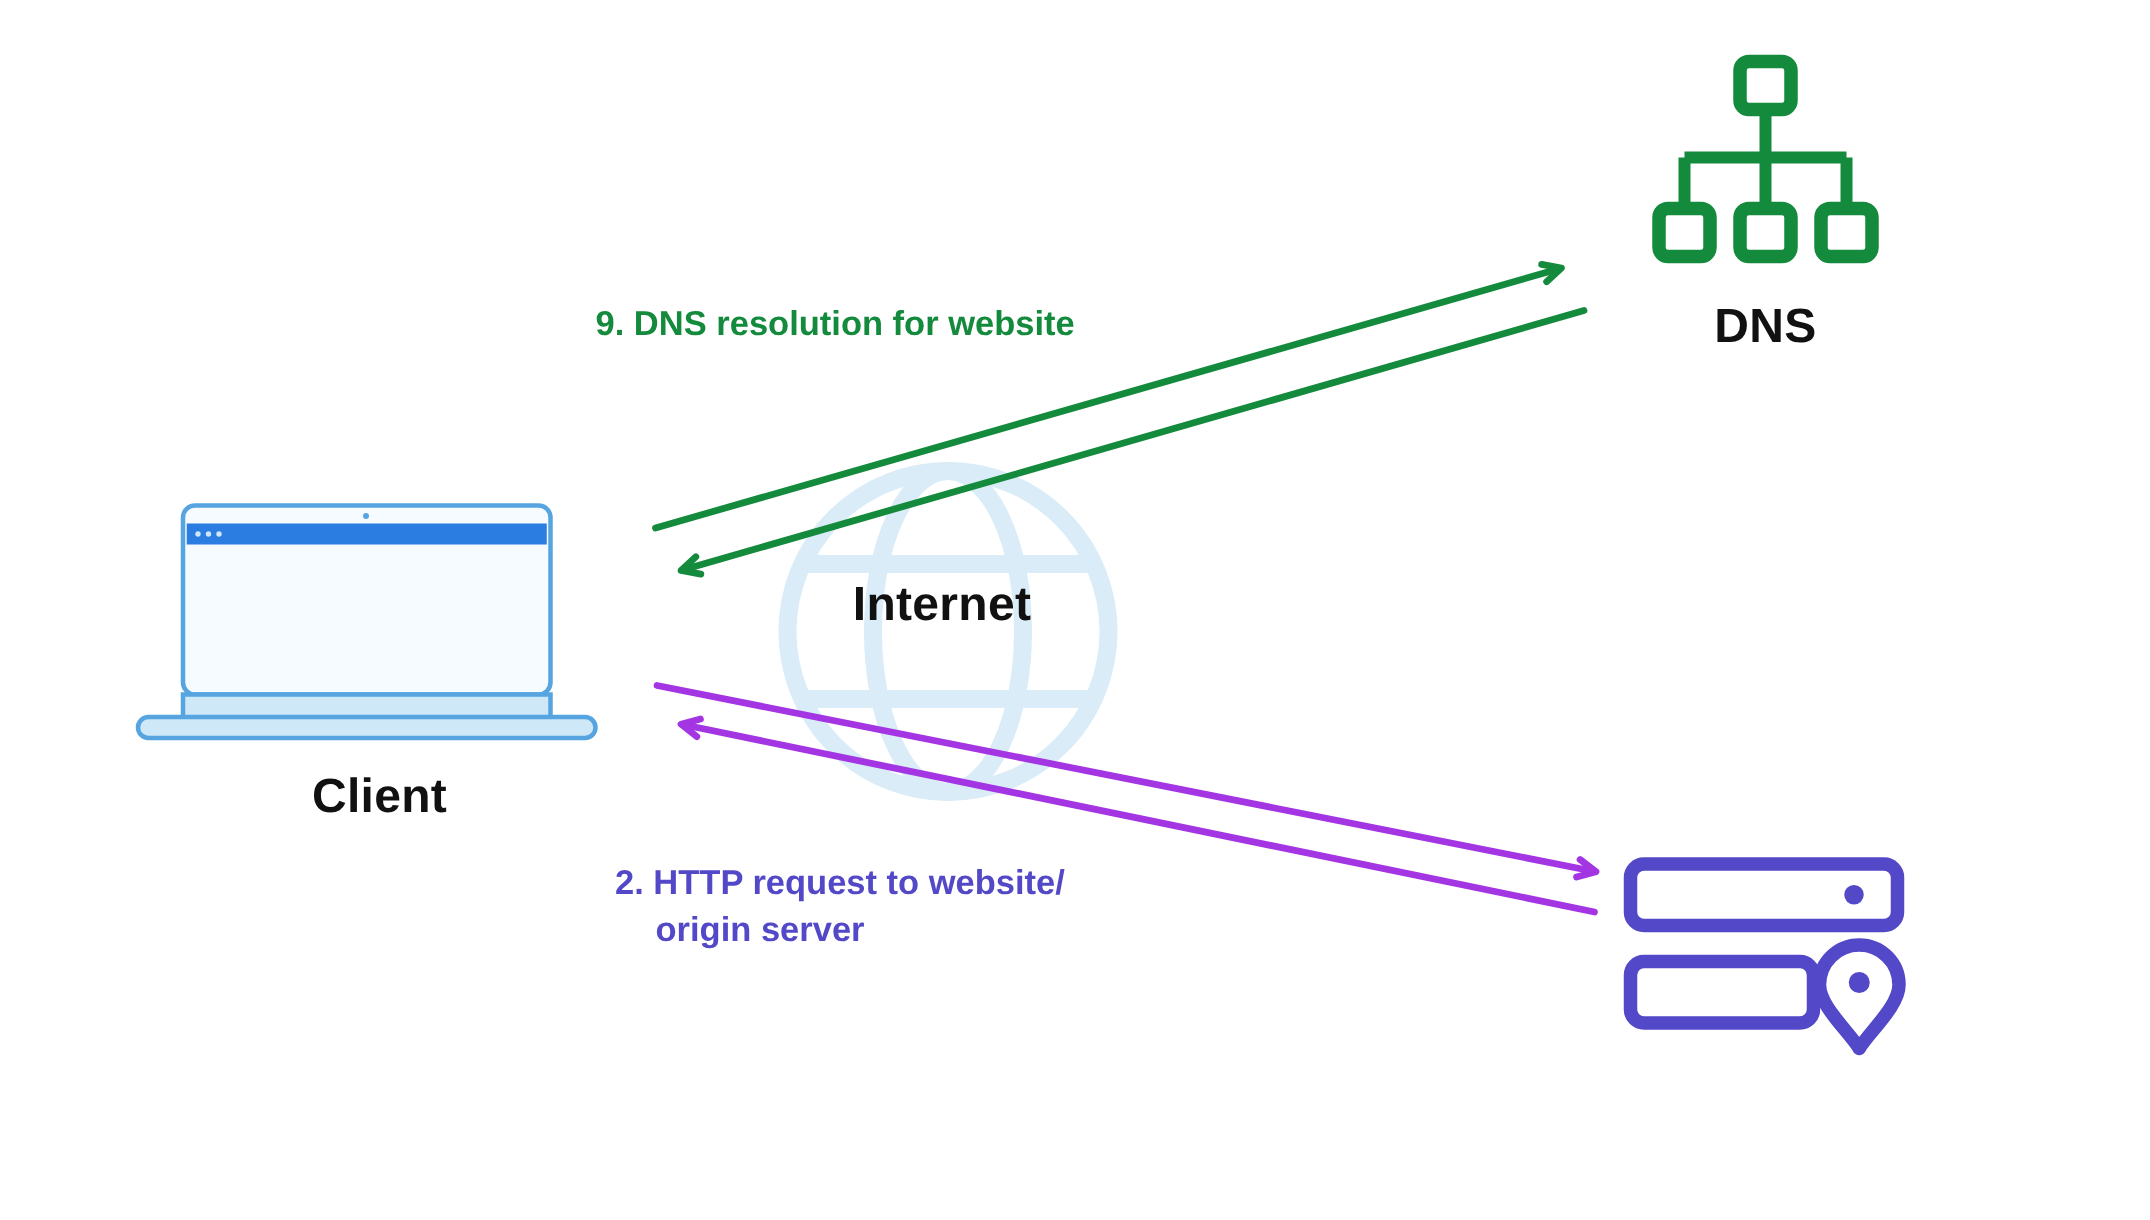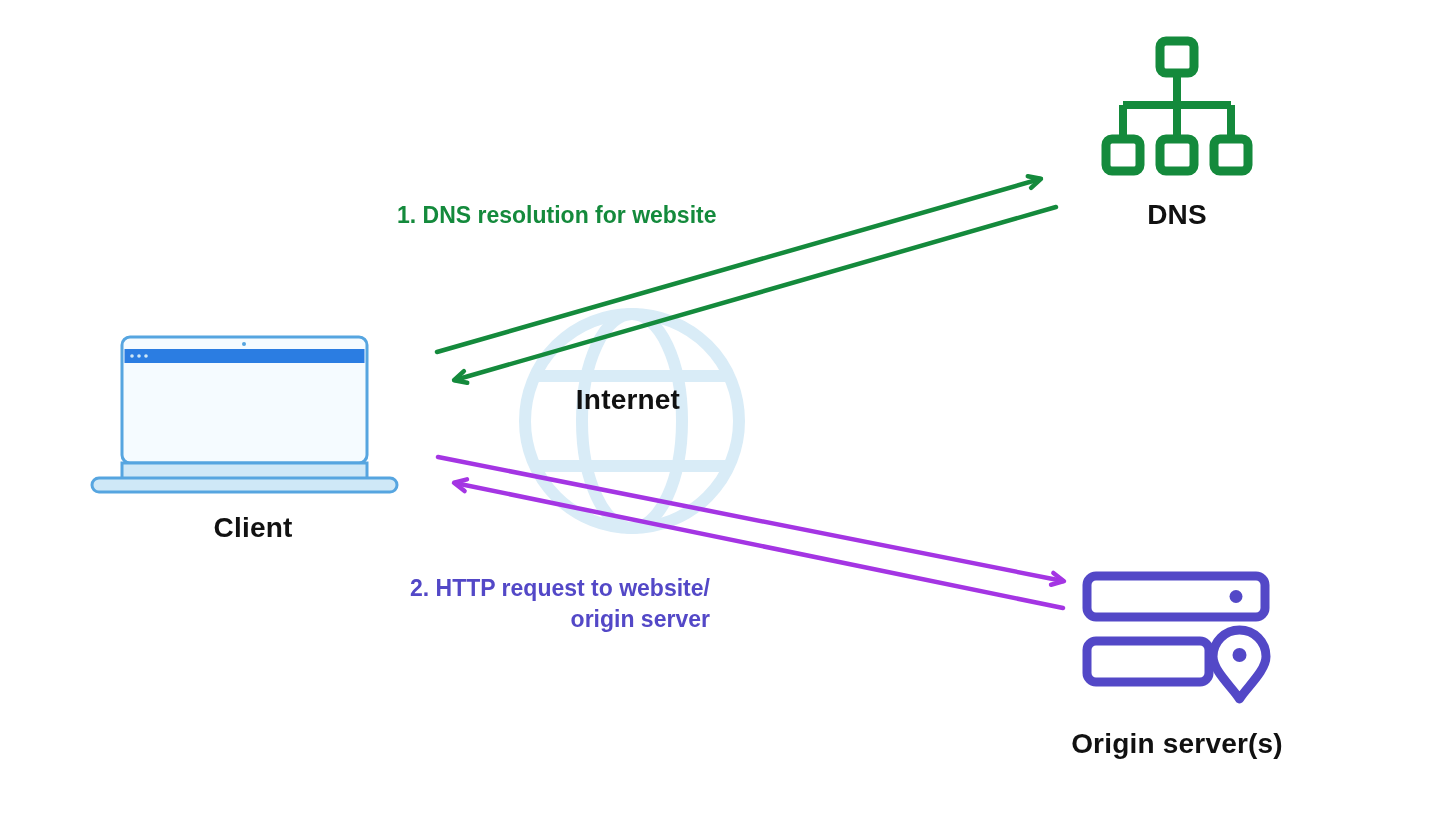--- a/index.html
+++ b/index.html
@@ -11,38 +11,38 @@
     overflow: hidden;
     font-family: "Liberation Sans", sans-serif;
   }
   .diagram-svg { position: absolute; inset: 0; }
 
   
   .label {
     position: absolute;
     font-weight: 700;
     color: var(--text, #111);
-    font-size: 28px;
+    font-size: 32px;
     text-align: center;
     letter-spacing: 0.2px;
   }
   #client-label   { left: 158px; top: 512px; width: 190px; }
   #internet-label { left: 552px; top: 384px; width: 152px; }
   #dns-label      { left: 1107px; top: 199px; width: 140px; }
   #origin-label   { left: 1042px; top: 728px; width: 270px; }
 
   .step {
     position: absolute;
     font-weight: 700;
     font-size: 23px;
     white-space: nowrap;
   }
   #step1-label { left: 397px; top: 202px; color: var(--green, #148a3c); }
-  #step2-label { left: 410px; top: 573px; color: var(--indigo, #5348c7); line-height: 31px; text-align: right; }
-  #step2-label .indent { display: block; margin-left: 17px; }
+  #step2-label { left: 410px; top: 573px; color: var(--indigo, #5348c7); line-height: 31px; }
+  #step2-label .indent { display: block; margin-left: 27px; }
 
   
   .globe circle, .globe ellipse, .globe line {
     stroke: var(--globe, #d9ecf7);
     stroke-width: 12;
     fill: none;
   }
 
   
   .laptop-screen { fill: #f5fbff; stroke: var(--laptop-stroke, #56a5e0); stroke-width: 3; }
@@ -121,24 +121,23 @@
       <circle class="dot" cx="1239.5" cy="655" r="7"></circle>
     </g>
   </svg>
 
   <div class="label" id="client-label">Client</div>
 
   <div class="label" id="internet-label">Internet</div>
 
   <div class="label" id="dns-label">DNS</div>
 
-  <div class="label" id="origin-label">Origin server(s)</div>
 
   <div class="step" id="step1-label">
-    <span>1. DNS resolution for website</span>
+    <span>9. DNS resolution for website</span>
   </div>
 
   <div class="step" id="step2-label">
     <span>2. HTTP request to website/</span>
     <span class="indent">origin server</span>
   </div>
 
 </div>
 
 </body></html>

